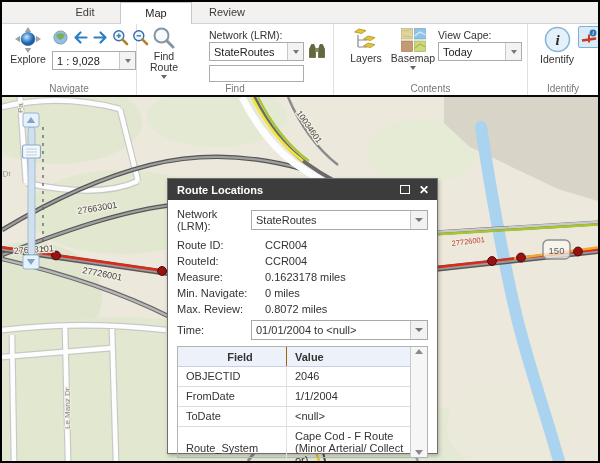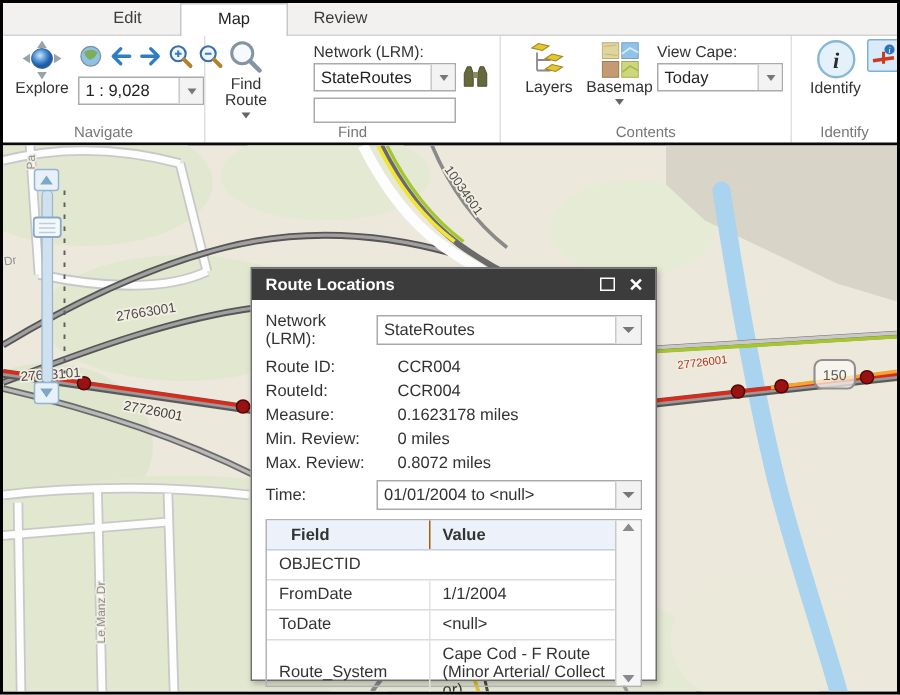--- a/index.html
+++ b/index.html
@@ -52,21 +52,21 @@
   .dcombo{flex:1;height:20px;border:1px solid #a9a9a9;display:flex;align-items:center;box-sizing:border-box;}
   .dcombo .ctext{flex:1;font-size:11px;padding:0 4px;white-space:nowrap;overflow:hidden;}
   .dcombo .carrow{width:16px;align-self:stretch;background:#f2f2f2;border-left:1px solid #c9c9c9;
                   display:flex;align-items:center;justify-content:center;}
   .dcombo .carrow i{width:0;height:0;border-left:4px solid transparent;border-right:4px solid transparent;border-top:4px solid #777;}
 
   .dtable{margin-top:6px;border:1px solid #b3b3b3;height:112px;display:flex;box-sizing:border-box;}
   .tcols{flex:1;}
   .thead{display:flex;height:19px;background:#edf2fa;border-bottom:1px solid #c6d2e1;
          font-weight:bold;color:#333;align-items:center;}
-  .thead .c1{width:108px;padding-left:16px;box-sizing:border-box;}
+  .thead .c1{width:108px;padding-left:16px;box-sizing:border-box;text-align:center;}
   .thead .c2{flex:1;padding-left:8px;border-left:1px solid #a16207;align-self:stretch;display:flex;align-items:center;}
   .trow{display:flex;border-bottom:1px solid #dcdcdc;align-items:stretch;}
   .trow .c1{width:108px;padding:3px 0 3px 8px;box-sizing:border-box;}
   .trow .c2{flex:1;padding:3px 4px 3px 8px;border-left:1px solid #e2e2e2;word-break:break-all;}
   .trow.h20{height:20px;box-sizing:border-box;}
   .tscroll{width:16px;border-left:1px solid #c9c9c9;background:#f6f6f6;display:flex;flex-direction:column;justify-content:space-between;align-items:center;padding:2px 0;}
   .tscroll i{width:0;height:0;border-left:4px solid transparent;border-right:4px solid transparent;}
   .tscroll .up{border-bottom:5px solid #8a8a8a;}
   .tscroll .dn{border-top:5px solid #8a8a8a;}
 </style>
@@ -374,21 +374,21 @@
         </div>
         <div class="drow">
           <span class="dl">RouteId:</span>
           <span class="dv">CCR004</span>
         </div>
         <div class="drow">
           <span class="dl">Measure:</span>
           <span class="dv">0.1623178 miles</span>
         </div>
         <div class="drow">
-          <span class="dl">Min. Review:</span>
+          <span class="dl">Min. Navigate:</span>
           <span class="dv">0 miles</span>
         </div>
         <div class="drow">
           <span class="dl">Max. Review:</span>
           <span class="dv">0.8072 miles</span>
         </div>
         <div class="dcomborow" style="margin-top:4px;">
           <span class="dl">Time:</span>
           <div class="dcombo">
             <span class="ctext">01/01/2004 to &lt;null&gt;</span>
@@ -399,20 +399,21 @@
         </div>
 
         <div class="dtable">
           <div class="tcols">
             <div class="thead">
               <span class="c1">Field</span>
               <span class="c2">Value</span>
             </div>
             <div class="trow h20">
               <span class="c1">OBJECTID</span>
+              <span class="c2">2046</span>
             </div>
             <div class="trow h20">
               <span class="c1">FromDate</span>
               <span class="c2">1/1/2004</span>
             </div>
             <div class="trow h20">
               <span class="c1">ToDate</span>
               <span class="c2">&lt;null&gt;</span>
             </div>
             <div class="trow" style="border-bottom:none;">

